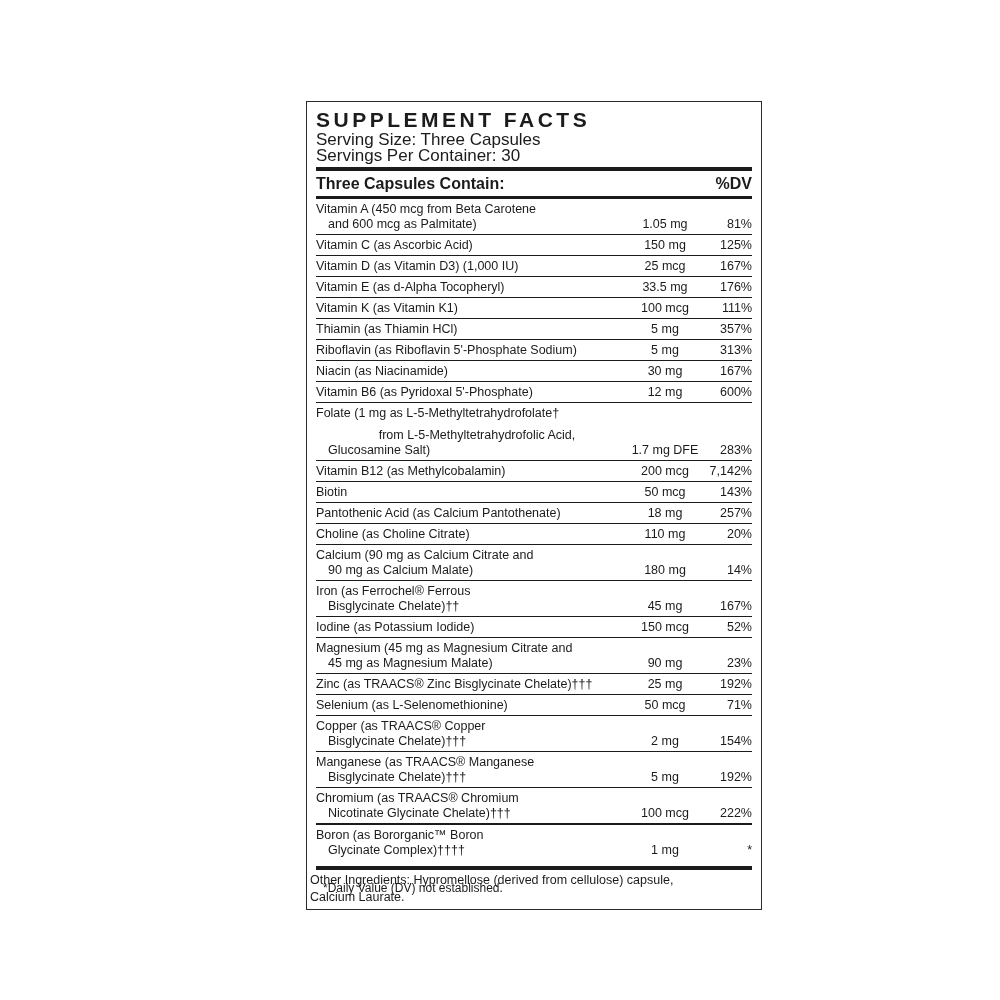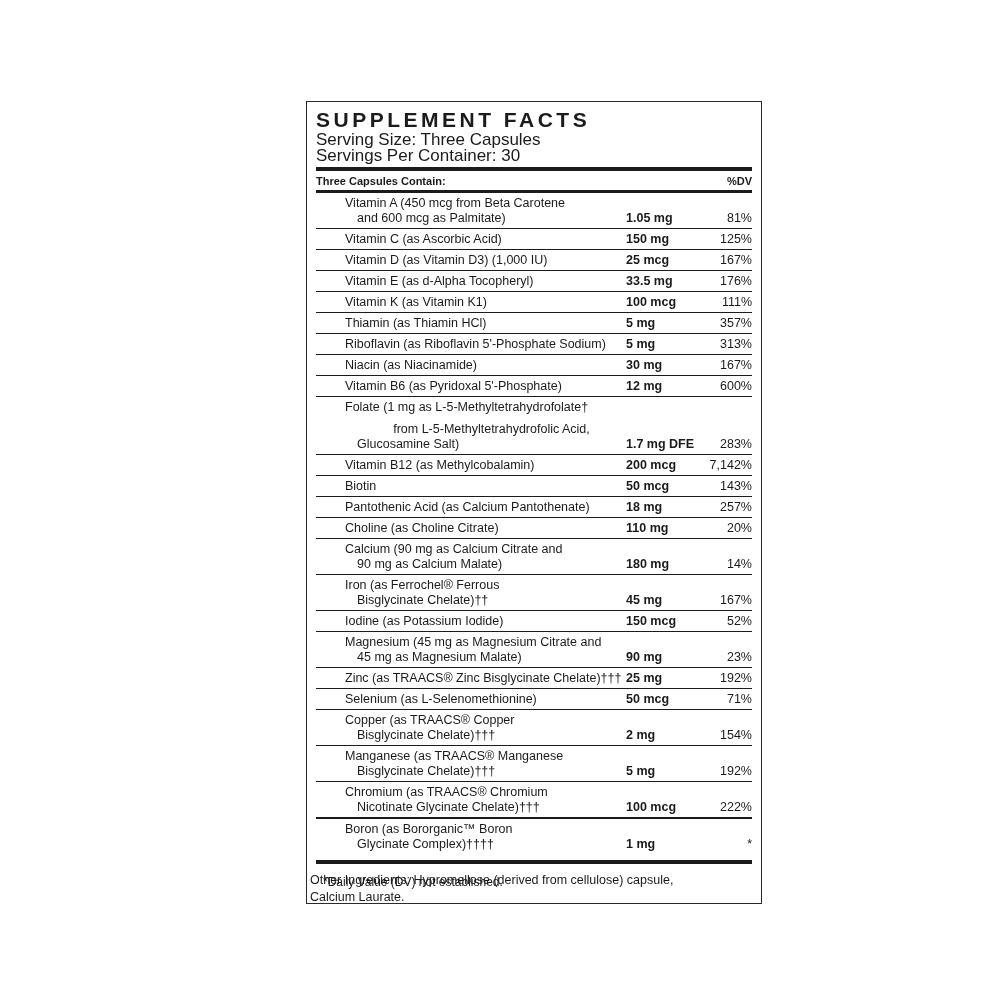--- a/index.html
+++ b/index.html
@@ -45,44 +45,43 @@
   }
   .bar-medium {
     height: 2.5px;
     background: #1b1b1b;
   }
   .header-row {
     display: flex;
     justify-content: space-between;
     align-items: flex-start;
     font-weight: bold;
-    font-size: 11px;
+    font-size: 16px;
     padding: 4px 0 3px 0;
     gap: 48px;
   }
   .rows {}
   .row {
     display: flex;
     align-items: flex-end;
     padding: 3px 0 2px 0;
     border-bottom: 1px solid #1b1b1b;
     font-size: 12.5px;
     line-height: 15px;
   }
   .row.sep-medium { border-bottom: 2.5px solid #1b1b1b; }
   .row.sep-thick  { border-bottom: 4px solid #1b1b1b; padding-bottom: 8px; }
-  .row-name { flex: 1 1 auto; margin-left: 29px; }
+  .row-name { flex: 1 1 auto; }
   .name-line { display: block; }
   .name-line.cont { padding-left: 12px; }
   .name-line.gap-before { margin-top: 7px; text-align: center; }
   .row-amount {
     flex: 0 0 78px;
-    text-align: left;
+    text-align: center;
     white-space: nowrap;
-    font-weight: bold;
   }
   .row-dv {
     flex: 0 0 48px;
     text-align: right;
     white-space: nowrap;
   }
   .footnote {
     font-size: 12px;
     line-height: 15px;
     padding: 11px 0 13px 7px;

